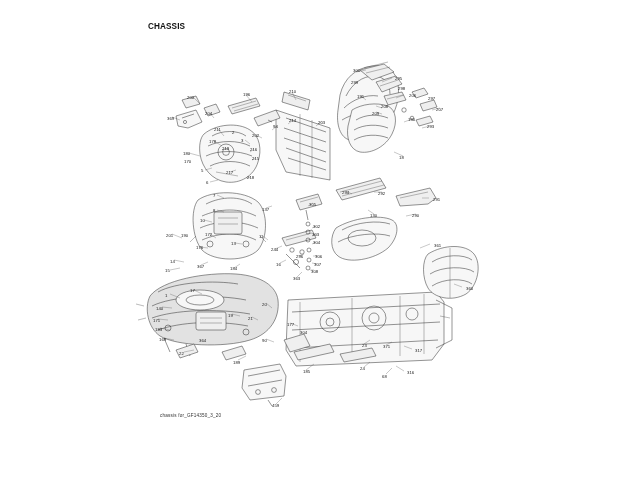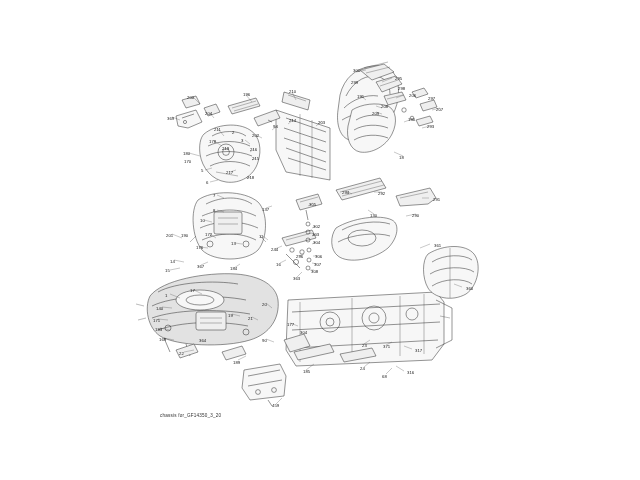--- a/index.html
+++ b/index.html
@@ -70,20 +70,21 @@
   .filllight { fill: #f7f7f7; stroke: #2a2a2a; stroke-width: 0.5; }
   .fillmid { fill: #e2e2e2; stroke: #2a2a2a; stroke-width: 0.5; }
   .leader { stroke: #444444; stroke-width: 0.3; fill: none; }
 </style>
 </head>
 <body>
 
 <div id="page">
 
   <div class="title-block">
+    <div class="title-line2">CHASSIS</div>
   </div>
 
   <svg id="diagram" viewBox="0 0 640 480" xmlns="http://www.w3.org/2000/svg">
 
     <g>
       <path class="filllight" d="M340 95 C344 78 356 68 372 66 C388 64 396 72 398 84 C400 98 396 112 388 122 C378 134 362 142 350 140 C340 138 336 124 338 110 Z"></path>
       <path class="ln" d="M346 96 C352 84 362 76 374 76 C384 76 390 84 390 94"></path>
       <path class="ln" d="M344 108 C352 100 366 94 378 96"></path>
       <path class="ln" d="M342 120 C352 114 366 110 380 112"></path>
       <path class="ln" d="M348 132 C358 126 372 122 384 124"></path>

